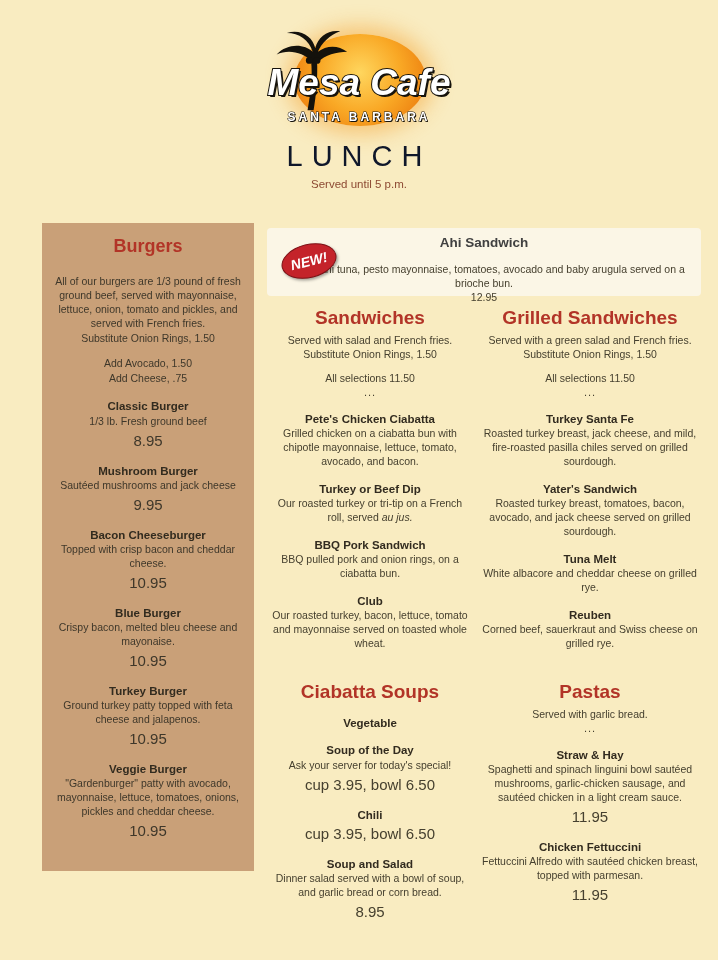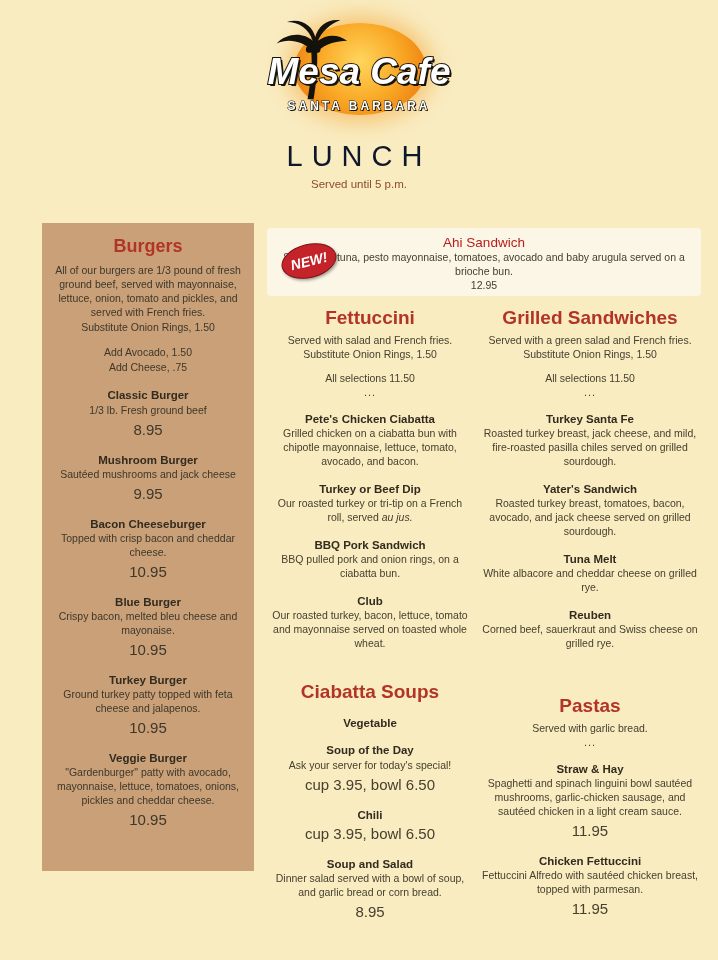--- a/index.html
+++ b/index.html
@@ -1,61 +1,61 @@
 <!DOCTYPE html>
 <html><head>
 <meta charset="utf-8">
 <style>
   html,body{margin:0;padding:0;}
   body{width:718px;height:960px;font-family:"Liberation Sans",sans-serif;background:#f9ecc1;position:relative;overflow:hidden;color:#46402f;}
   .page{position:absolute;inset:0;}
 
   
   .header{position:absolute;top:16px;left:0;width:100%;text-align:center;}
-  .logo{position:relative;width:250px;height:100px;margin:5px auto;}
+  .logo{position:relative;width:250px;height:100px;margin:16px auto;}
   .logo-sun{position:absolute;left:60px;top:2px;width:132px;height:92px;border-radius:50%;
     background:radial-gradient(circle at 50% 42%, #ffd65e 0%, #f9a825 48%, #ee8412 80%, #e87a10 100%);
     box-shadow:0 0 20px 8px rgba(243,152,32,0.45);}
   .logo-palm{position:absolute;left:34px;top:-6px;width:86px;height:86px;}
   .logo-title{position:absolute;left:0;right:0;top:30px;font-size:37px;font-weight:bold;font-style:italic;color:#ffffff;
     -webkit-text-stroke:2px #16130c;paint-order:stroke fill;text-shadow:2px 2px 0 #16130c;}
   .logo-subtitle{position:absolute;left:0;right:0;top:78px;font-size:12px;font-weight:bold;letter-spacing:3px;color:#ffffff;
     -webkit-text-stroke:1px #16130c;paint-order:stroke fill;text-shadow:1px 1px 0 #16130c;}
   .lunch-title{position:absolute;top:140px;left:0;width:100%;text-align:center;font-size:29px;letter-spacing:9px;color:#0f172a;}
   .lunch-subtitle{position:absolute;top:178px;left:0;width:100%;text-align:center;font-size:11.5px;color:#8d4a33;}
 
   
   .burgers{position:absolute;left:42px;top:223px;width:212px;height:648px;background:#c9a078;text-align:center;
     padding:14px 13px;box-sizing:border-box;color:#3e372a;}
   .sec-title{color:#b23427;font-weight:bold;font-size:18px;line-height:1.1;}
-  .burgers .sec-title{margin-bottom:7px;}
+  .burgers .sec-title{margin-bottom:18px;}
   .small{font-size:10.5px;line-height:1.33;}
   .note{font-size:10.5px;line-height:1.45;}
   .gap{margin-top:10px;}
   .menu-item{margin-top:13px;}
   .item-name{font-weight:bold;font-size:11.5px;color:#322b1f;line-height:1.25;margin-bottom:1px;}
   .item-desc{font-size:10.5px;line-height:1.32;}
   .item-price{font-size:15px;line-height:1.4;margin-top:1px;}
 
   
   .special{position:absolute;left:267px;top:228px;width:434px;height:68px;background:#fbf6e6;border-radius:4px;
     text-align:center;padding:7px 14px 0 14px;box-sizing:border-box;}
   .new-badge{position:absolute;left:14px;top:16px;width:54px;height:32px;background:#c4232a;border:1px solid #7e1116;
     color:#fff;border-radius:50%;transform:rotate(-14deg);font-weight:bold;font-style:italic;font-size:14px;
     display:flex;align-items:center;justify-content:center;box-shadow:1px 2px 3px rgba(0,0,0,0.35);}
-  .special-title{color:#b91c1c;font-weight:normal;font-size:13.5px;margin-bottom:1px;}
+  .special-title{color:#404040;font-weight:bold;font-size:13.5px;margin-bottom:13px;}
   .special-desc{font-size:10.5px;line-height:1.3;}
   .special-price{font-size:10.5px;margin-top:1px;}
 
   
   .col{position:absolute;text-align:center;}
   .col-sandwiches{left:268px;top:308px;width:204px;}
   .col-grilled{left:478px;top:308px;width:224px;}
   .col-soups{left:268px;top:682px;width:204px;}
-  .col-pastas{left:478px;top:696px;width:224px;}
+  .col-pastas{left:478px;top:682px;width:224px;}
   .col .sec-title{font-size:19px;margin-bottom:5px;}
   .dots{font-size:11px;letter-spacing:1px;line-height:1.2;}
 </style>
 </head>
 <body>
 
 <div class="page">
 
   <div class="header">
     <div class="logo">
@@ -116,21 +116,21 @@
   </div>
 
   <div class="special">
     <div class="new-badge">NEW!</div>
     <div class="special-title">Ahi Sandwich</div>
     <div class="special-desc">Seared ahi tuna, pesto mayonnaise, tomatoes, avocado and baby arugula served on a brioche bun.</div>
     <div class="special-price">12.95</div>
   </div>
 
   <div class="col col-sandwiches">
-    <div class="sec-title">Fettuccini</div>
+    <div class="sec-title">Sandwiches</div>
     <div class="small">Served with salad and French fries.</div>
     <div class="small">Substitute Onion Rings, 1.50</div>
     <div class="small gap">All selections 11.50</div>
     <div class="dots">...</div>
 
     <div class="menu-item">
       <div class="item-name">Pete's Chicken Ciabatta</div>
       <div class="item-desc">Grilled chicken on a ciabatta bun with chipotle mayonnaise, lettuce, tomato, avocado, and bacon.</div>
     </div>
     <div class="menu-item">

